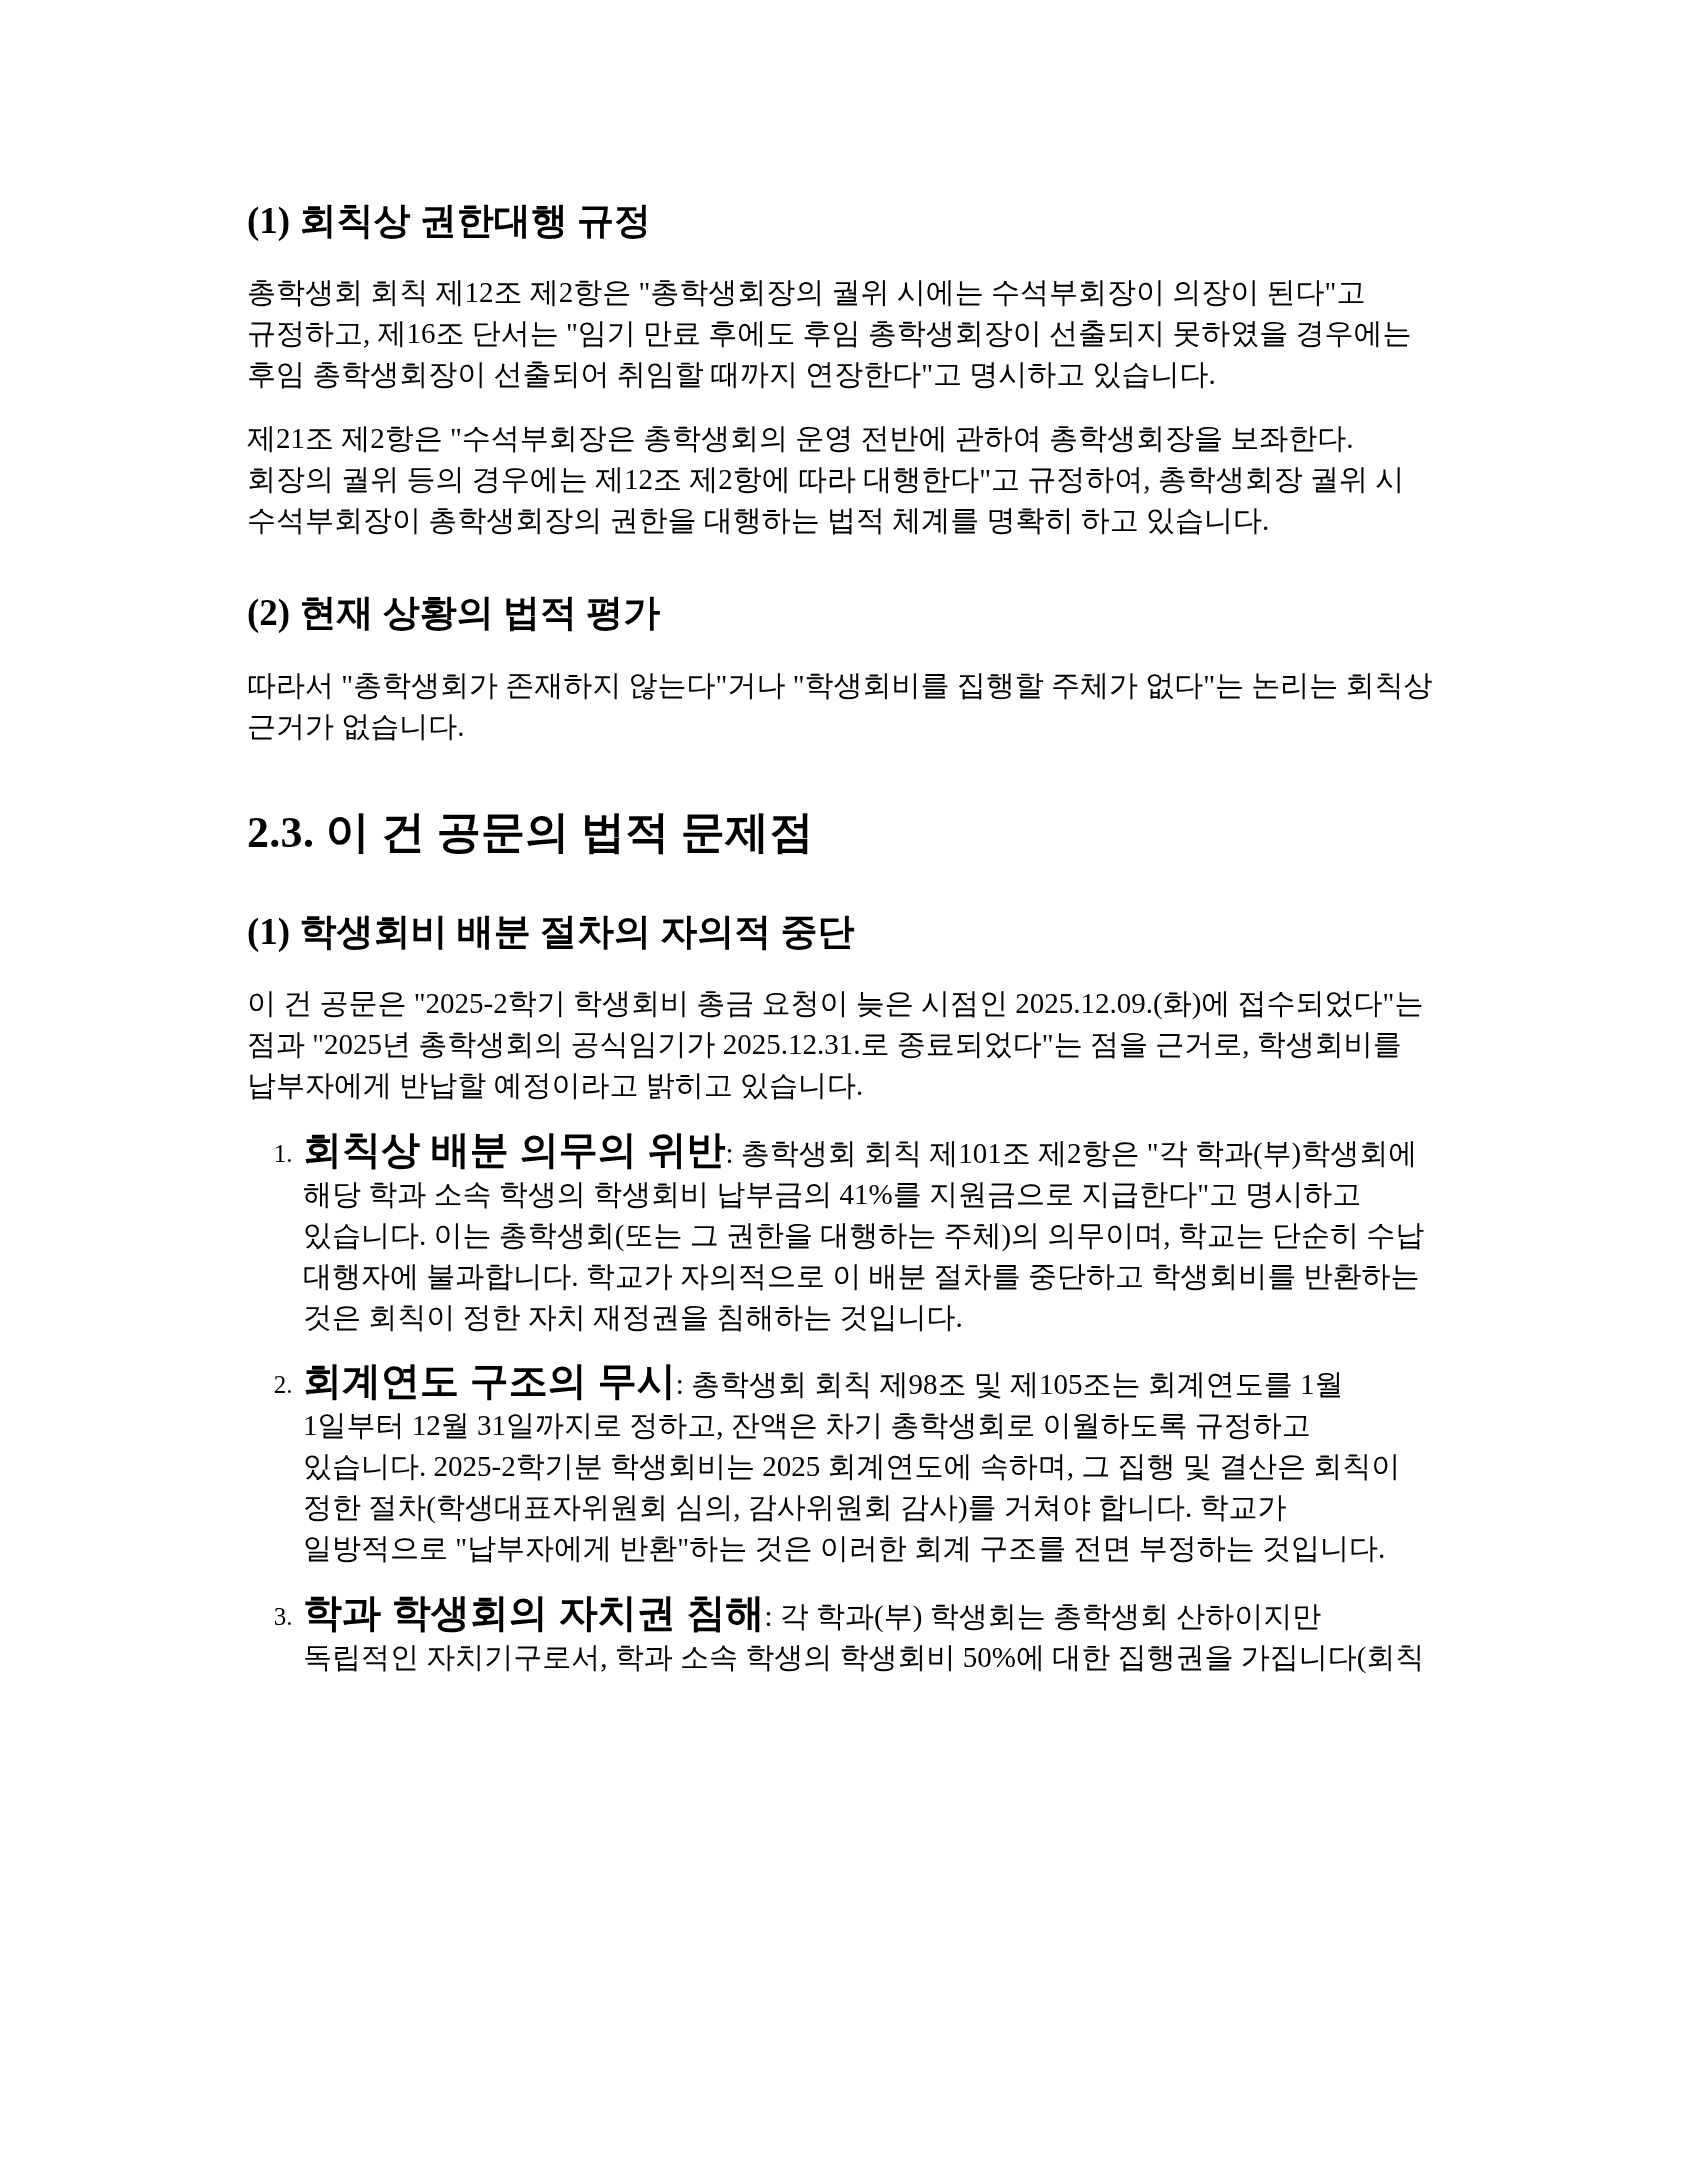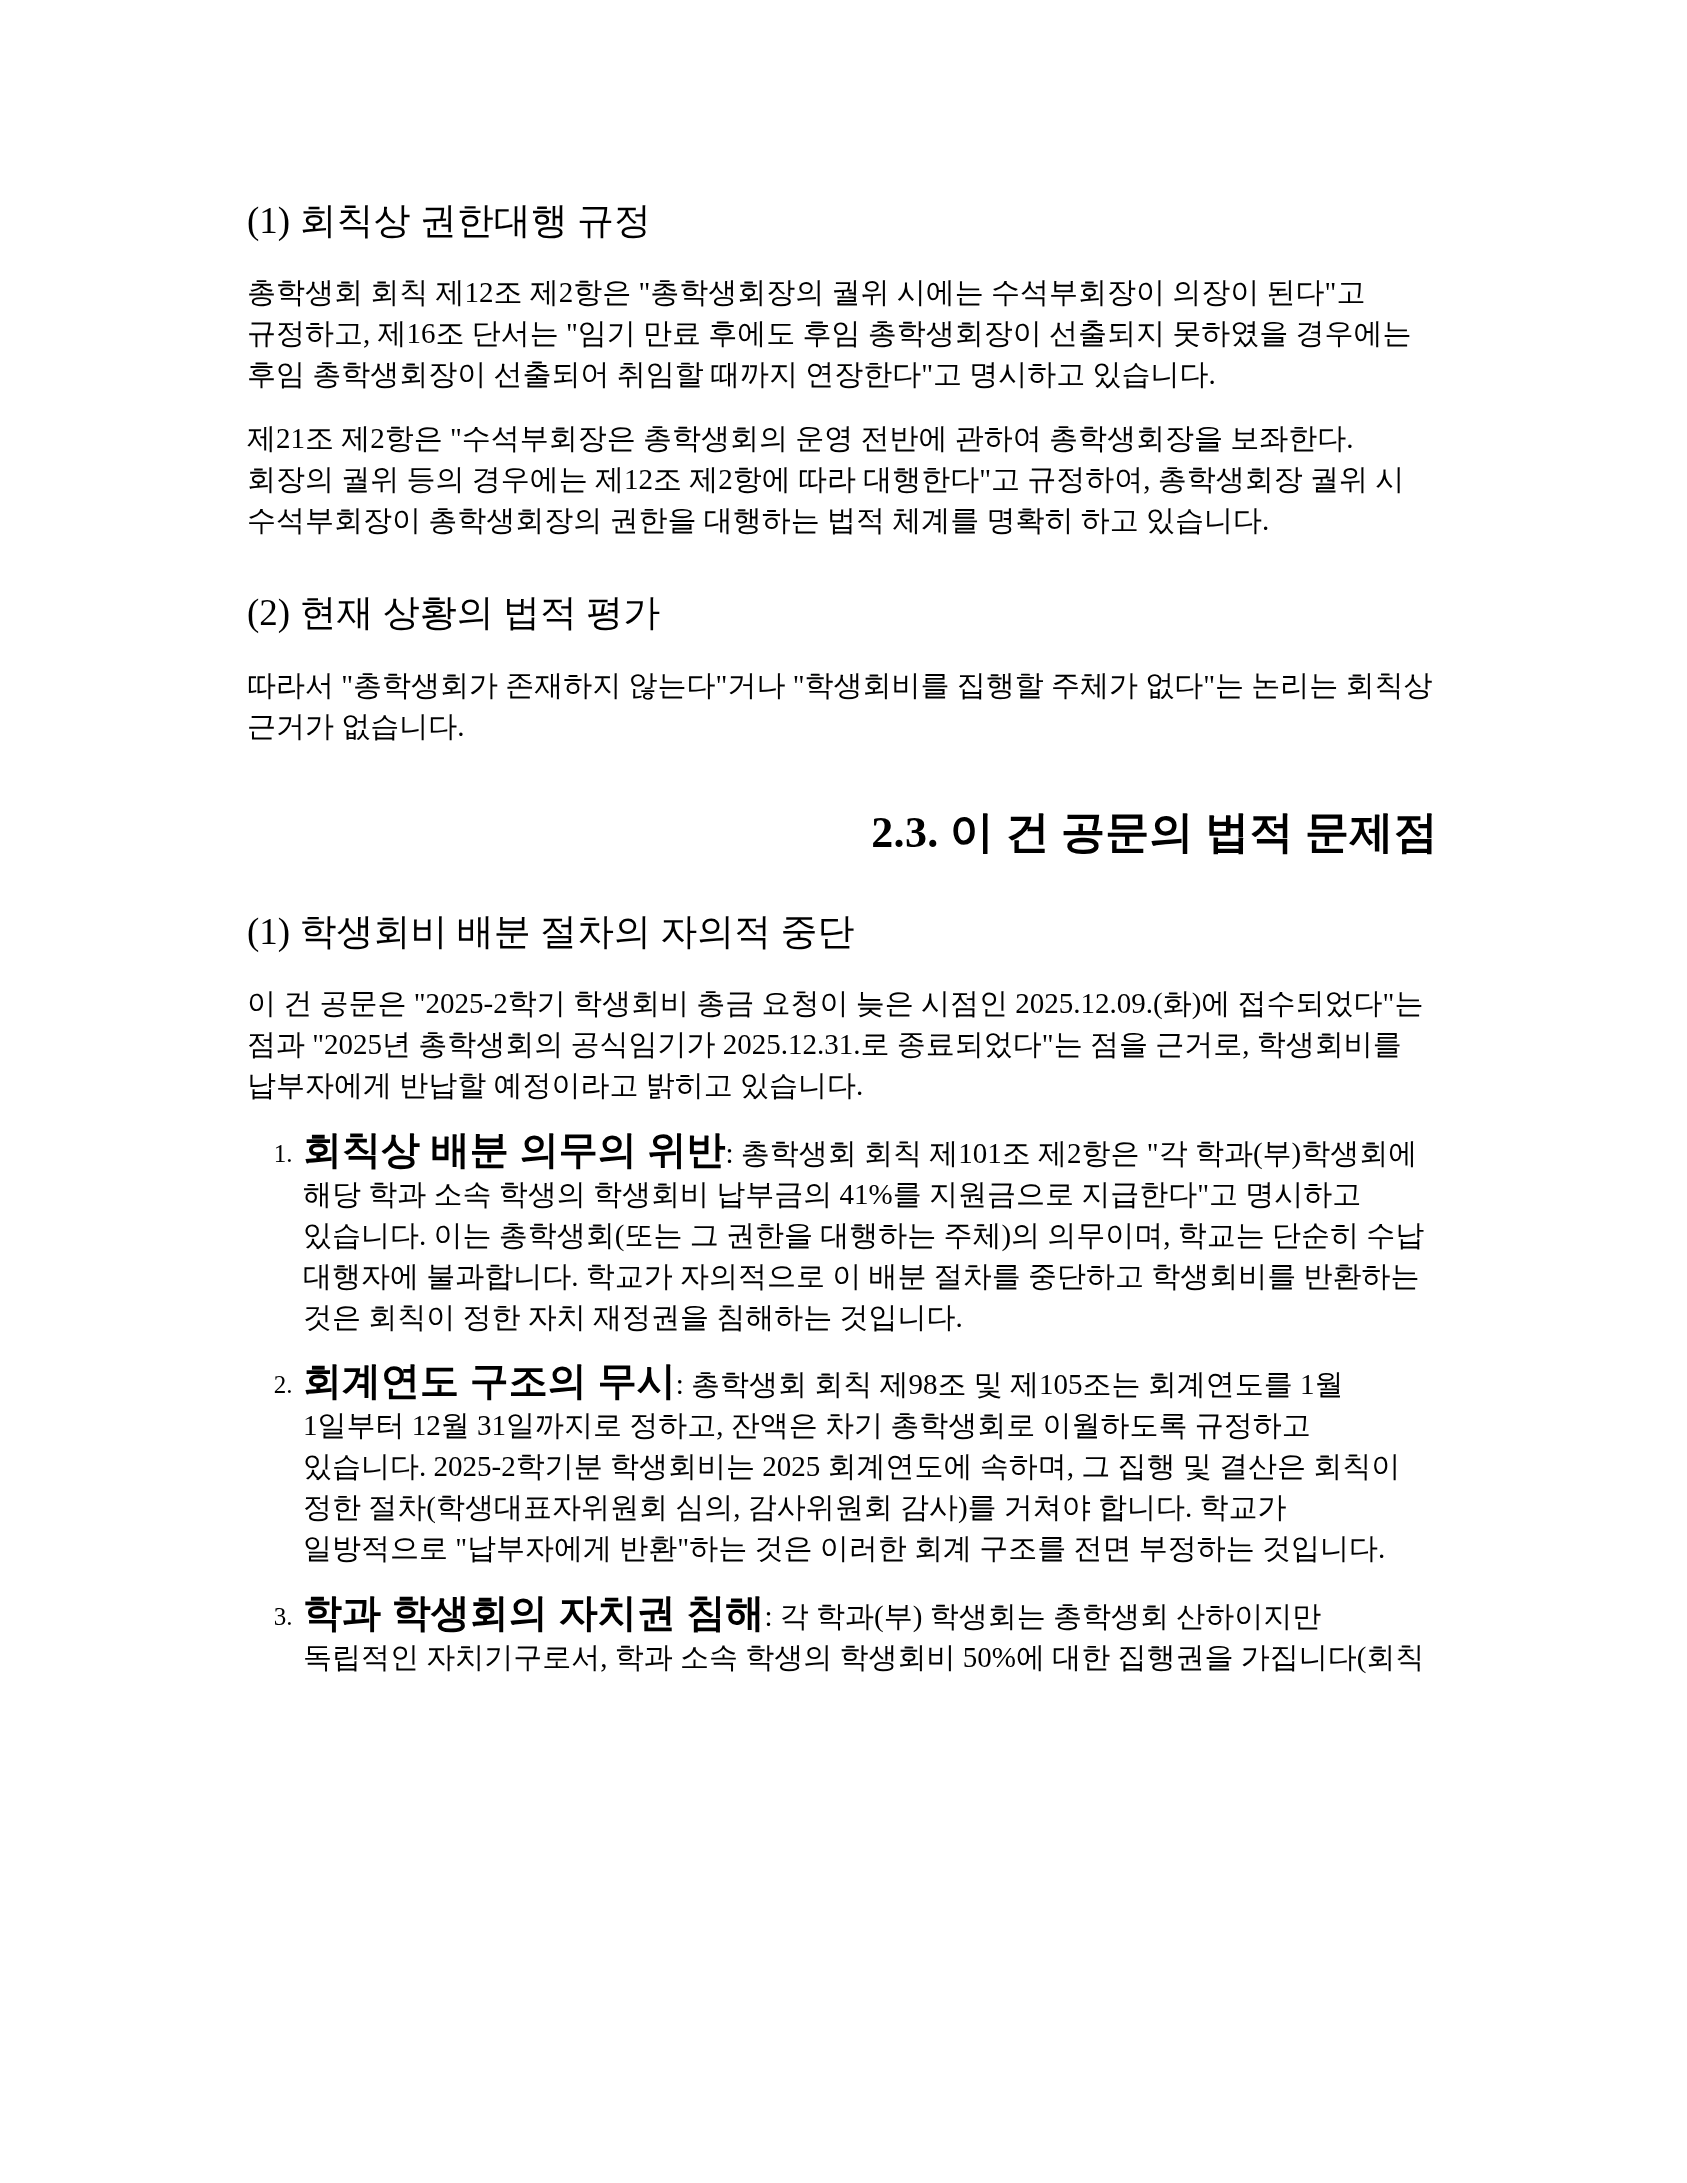--- a/index.html
+++ b/index.html
@@ -22,26 +22,25 @@
     background: #ffffff;
     padding: 198px 249px 0 247px;
     overflow: hidden;
   }
   .h2 {
     font-size: 44px;
     line-height: 1.25;
     font-weight: bold;
     margin: 58px 0 33px 0;
     letter-spacing: 0.3px;
-    text-align: right;
   }
   .h3 {
     font-size: 37px;
     line-height: 1.25;
-    font-weight: normal;
+    font-weight: bold;
     margin: 49px 0 28px 0;
   }
   .h3.first {
     margin-top: 0;
   }
   p.body-para {
     font-size: 29px;
     line-height: 41px;
     margin: 0 0 23px 0;
     text-align: left;

